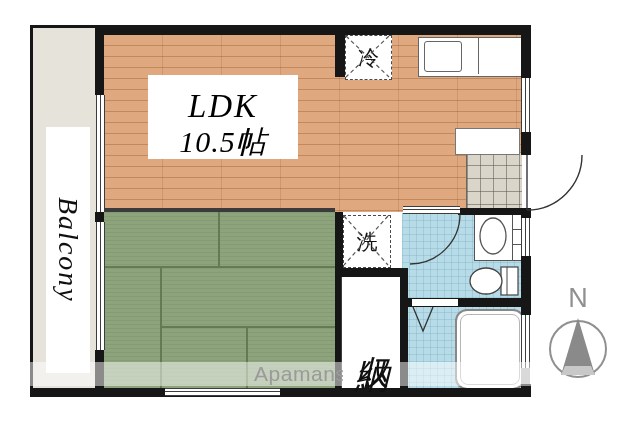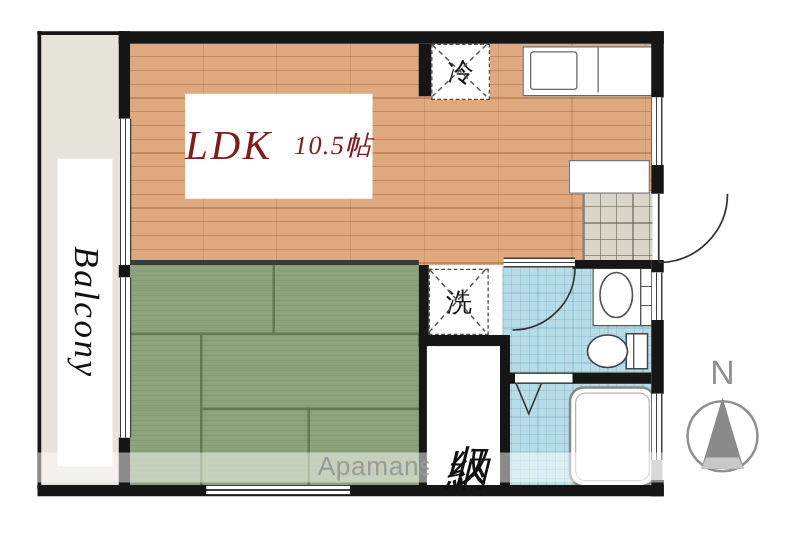--- a/index.html
+++ b/index.html
@@ -9,25 +9,25 @@
   .wall{position:absolute;background:var(--wall,#161616);z-index:20;}
   .floor{position:absolute;z-index:1;}
   .fixture{position:absolute;z-index:10;background:#fff;}
   
   .vwin{position:absolute;z-index:25;background:
     linear-gradient(to right,#3d3d3d 0 1px,#fff 1px 4px,#3d3d3d 4px 5px,#fff 5px 8px,#3d3d3d 8px 9px);}
   .hwin{position:absolute;z-index:25;background:
     linear-gradient(to bottom,#3d3d3d 0 1px,#fff 1px 3.5px,#3d3d3d 3.5px 4.5px,#fff 4.5px 7px,#3d3d3d 7px 8px);}
   .dashbox{position:absolute;z-index:12;background:#fff;border:1.5px dashed #4a4a4a;
     display:flex;align-items:center;justify-content:center;font-size:21px;color:#111;}
-  .label-box{position:absolute;z-index:60;background:#fff;display:flex;
-    align-items:center;justify-content:space-between;text-align:center;color:#7f1d1d;
+  .label-box{position:absolute;z-index:60;background:#fff;display:flex;flex-direction:column;
+    align-items:center;justify-content:flex-end;text-align:center;color:#000000;
     font-style:italic;line-height:1.12;}
   .room-name{font-size:33px;letter-spacing:2px;}
-  .room-size{font-size:21px;letter-spacing:1px;}
+  .room-size{font-size:30px;letter-spacing:1px;}
   #wood{background:
     repeating-linear-gradient(90deg, rgba(120,70,40,0) 0 58px, rgba(120,70,40,.18) 58px 59px),
     repeating-linear-gradient(180deg, var(--wood,#dfa87e) 0 10px, var(--wood_line,#c08a5e) 10px 11px);}
   #tatami{background:
     repeating-linear-gradient(180deg, rgba(0,0,0,.05) 0 1px, rgba(0,0,0,0) 1px 4px),
     var(--tatami,#8ca37b);}
   .seam{position:absolute;background:var(--tatami_seam,#647a51);z-index:3;}
   .waterroom{background:
     repeating-linear-gradient(90deg, rgba(110,165,190,.30) 0 1px, rgba(0,0,0,0) 1px 7px),
     repeating-linear-gradient(180deg, rgba(110,165,190,.30) 0 1px, rgba(0,0,0,0) 1px 7px),

